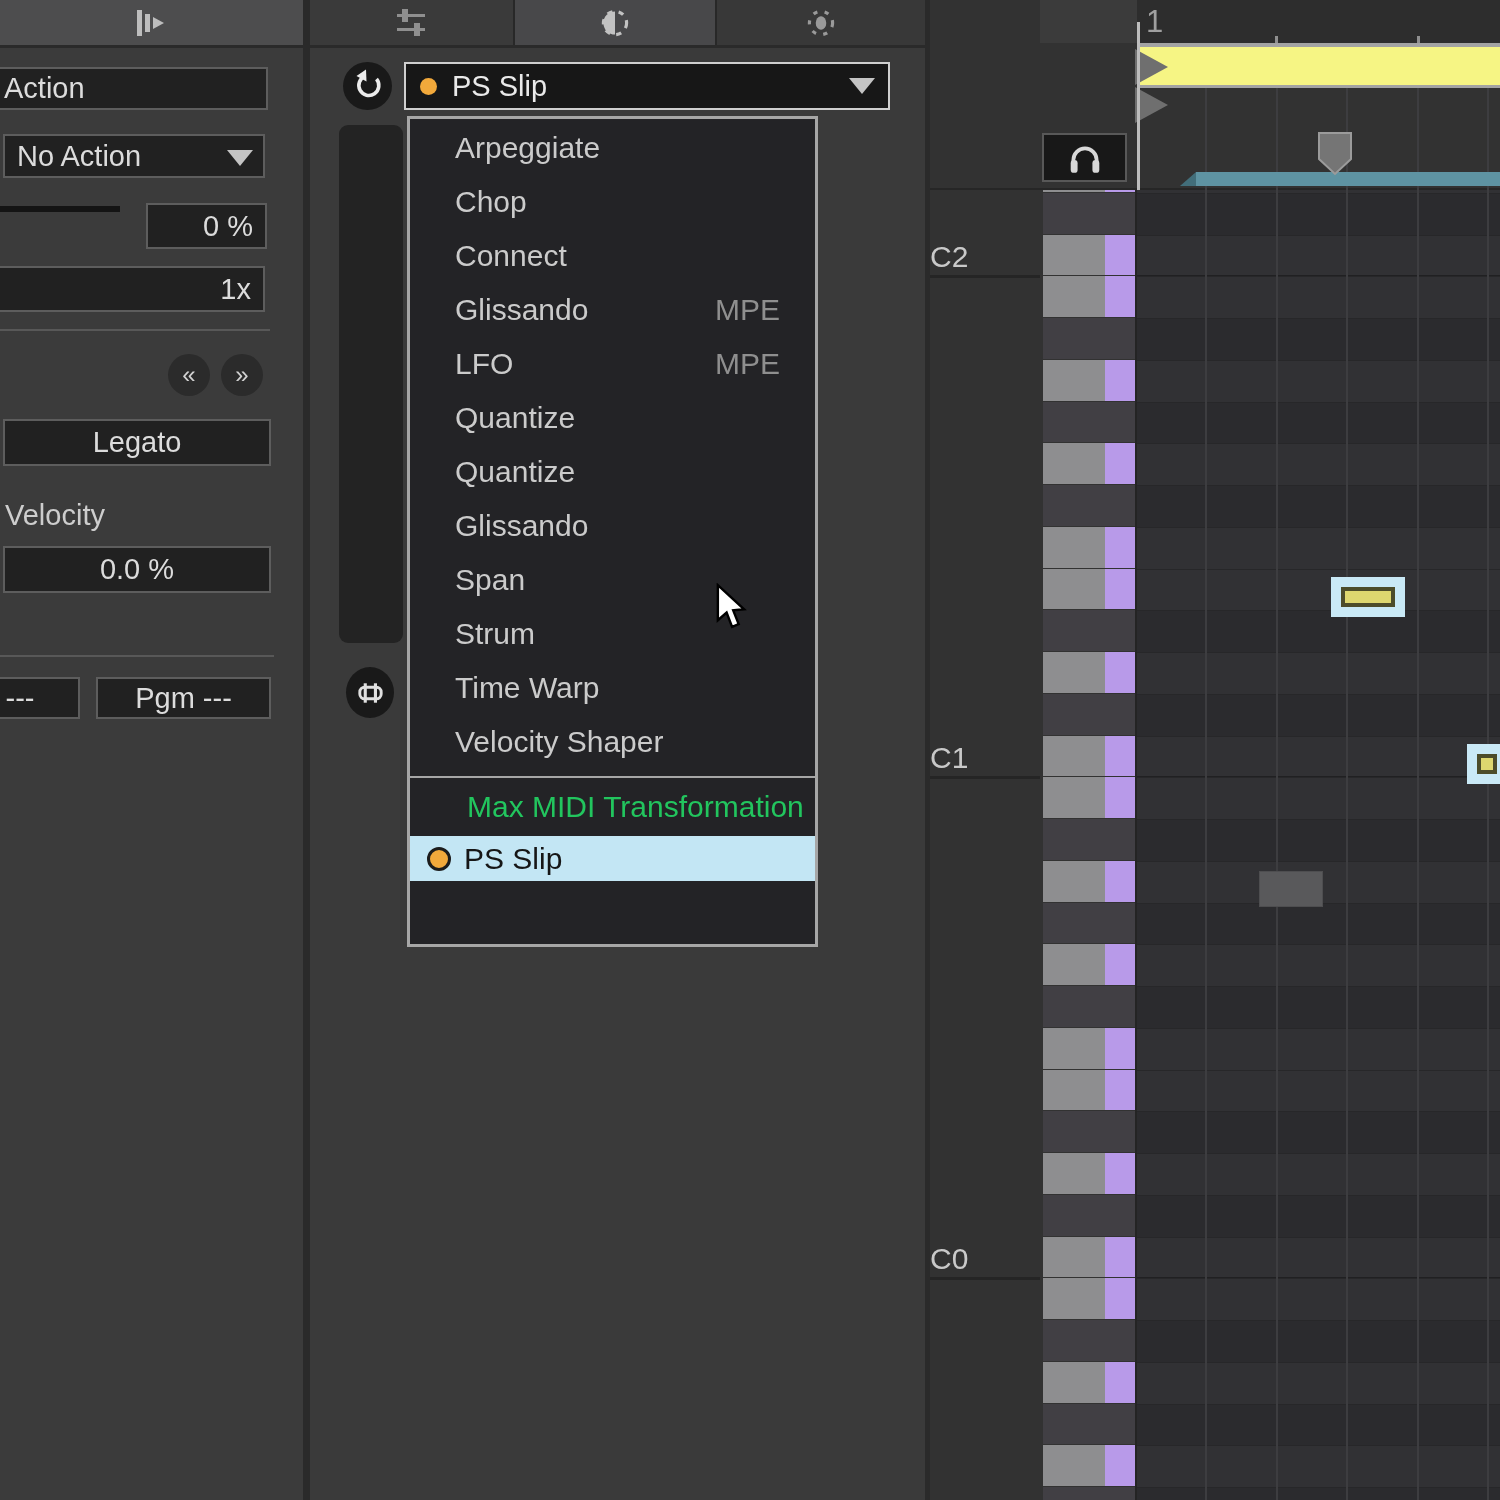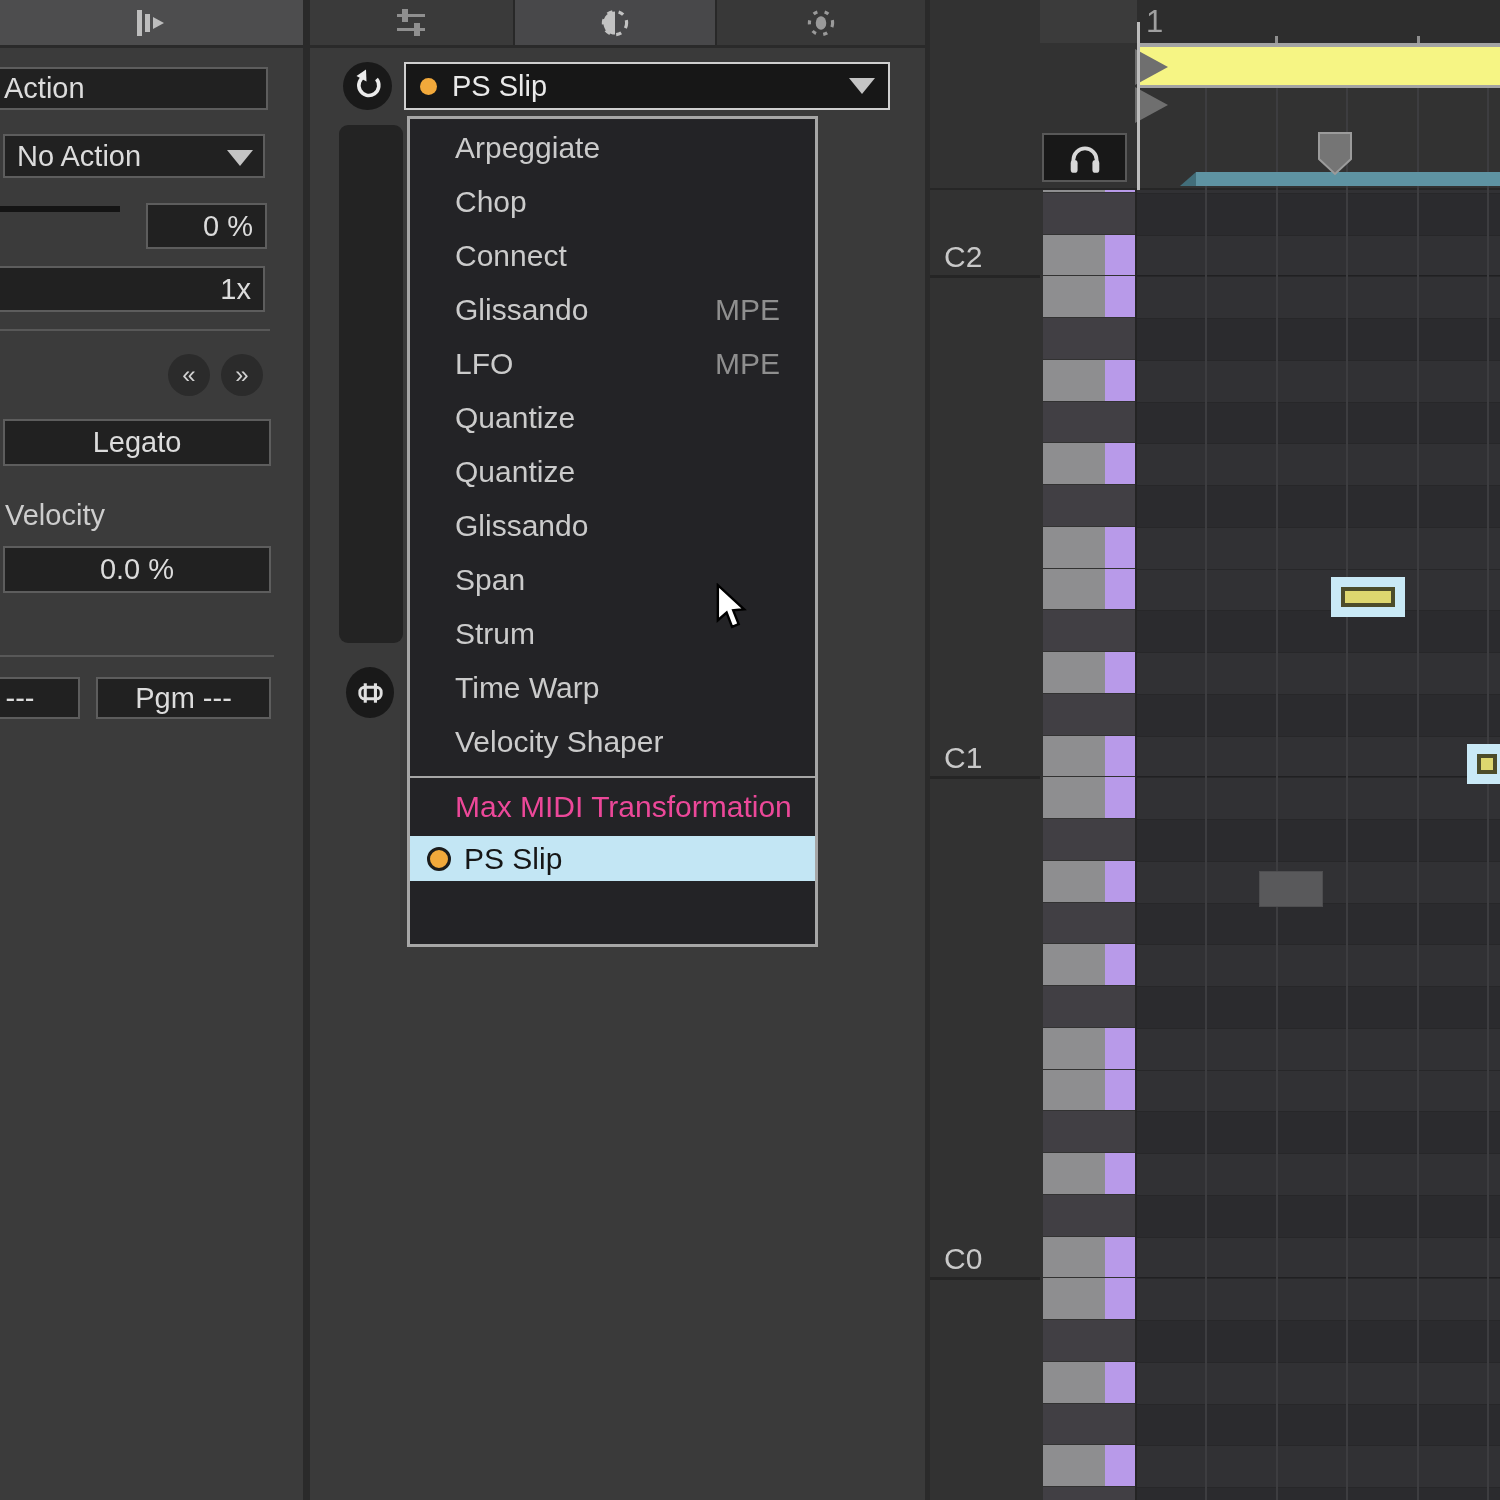--- a/index.html
+++ b/index.html
@@ -46,22 +46,22 @@
 
   
   .menu{position:absolute;left:407px;top:116px;width:411px;height:831px;background:#232326;
         border:3px solid #a6a6a6;box-sizing:border-box;z-index:20;}
   .menu-item{height:54px;display:flex;align-items:center;padding:0 35px 0 45px;
              font-size:30px;color:#cbcbcb;}
   .mi-badge{margin-left:auto;color:#8f8f8f;}
   .menu-sep{height:2px;background:#a6a6a6;margin-top:7px;}
   .menu-user-label{height:56px;display:flex;align-items:center;padding-left:24px;
                    font-size:30px;color:#949494;}
-  .menu-user-item{height:58px;display:flex;align-items:center;padding-left:45px;
-                  font-size:30px;color:#ec4899;}
+  .menu-user-item{height:58px;display:flex;align-items:center;padding-left:57px;
+                  font-size:30px;color:#22c55e;}
   .menu-user-item.selected{height:45px;background:#c3e6f4;color:#161616;padding-left:17px;}
   .menu-user-item .dot{width:18px;height:18px;border-radius:50%;background:#f2a93b;
                        border:3px solid #1c1c1c;margin-right:13px;flex:0 0 auto;}
 
   
   .piano{position:absolute;left:930px;top:0;width:570px;height:1500px;background:#323232;overflow:hidden;}
   .pp-topstrip{position:absolute;left:207px;top:0;width:363px;height:43px;background:#2d2d2d;}
   .pp-corner{position:absolute;left:110px;top:0;width:97px;height:43px;background:#3b3b3b;}
   .ruler-num{position:absolute;left:216px;top:4px;font-size:31px;color:#9f9f9f;}
   .loop-line{position:absolute;left:207px;width:363px;background:#a3a3a3;}
@@ -69,21 +69,21 @@
   .tri-marker{position:absolute;left:205px;width:0;height:0;border-top:18px solid transparent;
               border-bottom:18px solid transparent;border-left:33px solid #6f6f6f;}
   .insert-line{position:absolute;left:207px;top:22px;width:3px;height:168px;background:#bdbdbd;z-index:8;}
   .tick{position:absolute;top:36px;width:3px;height:9px;background:#8f8f8f;}
   .teal-bar{position:absolute;left:266px;top:172px;width:304px;height:14px;background:#5e93a2;z-index:7;}
   .teal-tail{position:absolute;left:250px;top:172px;width:0;height:0;
              border-left:16px solid transparent;border-bottom:14px solid #426e7a;z-index:7;}
   .headbtn{position:absolute;left:112px;top:133px;width:85px;height:49px;background:#181818;
            border:2px solid #585858;box-sizing:border-box;display:flex;align-items:center;justify-content:center;}
   .labels-col{position:absolute;left:0;top:190px;width:110px;height:1310px;overflow:hidden;}
-  .oct-label{position:absolute;left:14px;font-size:30px;color:#c9c9c9;}
+  .oct-label{position:absolute;left:0;font-size:30px;color:#c9c9c9;}
   .oct-line-label{position:absolute;left:0;width:110px;height:3px;background:#252525;}
   .keys-col{position:absolute;left:110px;top:190px;width:97px;height:1310px;overflow:hidden;}
   .key{position:absolute;left:3px;width:92px;}
   .key.white{background:#8e8e90;}
   .key .strip{position:absolute;right:0;top:0;bottom:0;width:30px;background:#b89ae9;}
   .key.black{background:#413f44;}
   .keys-grid-border{position:absolute;left:205px;top:190px;width:2px;height:1310px;background:#242424;}
   .grid{position:absolute;left:207px;top:190px;width:363px;height:1310px;overflow:hidden;}
   .grow{position:absolute;left:0;width:363px;border-top:1px solid #272729;box-sizing:border-box;}
   .grow.white{background:#313134;}

